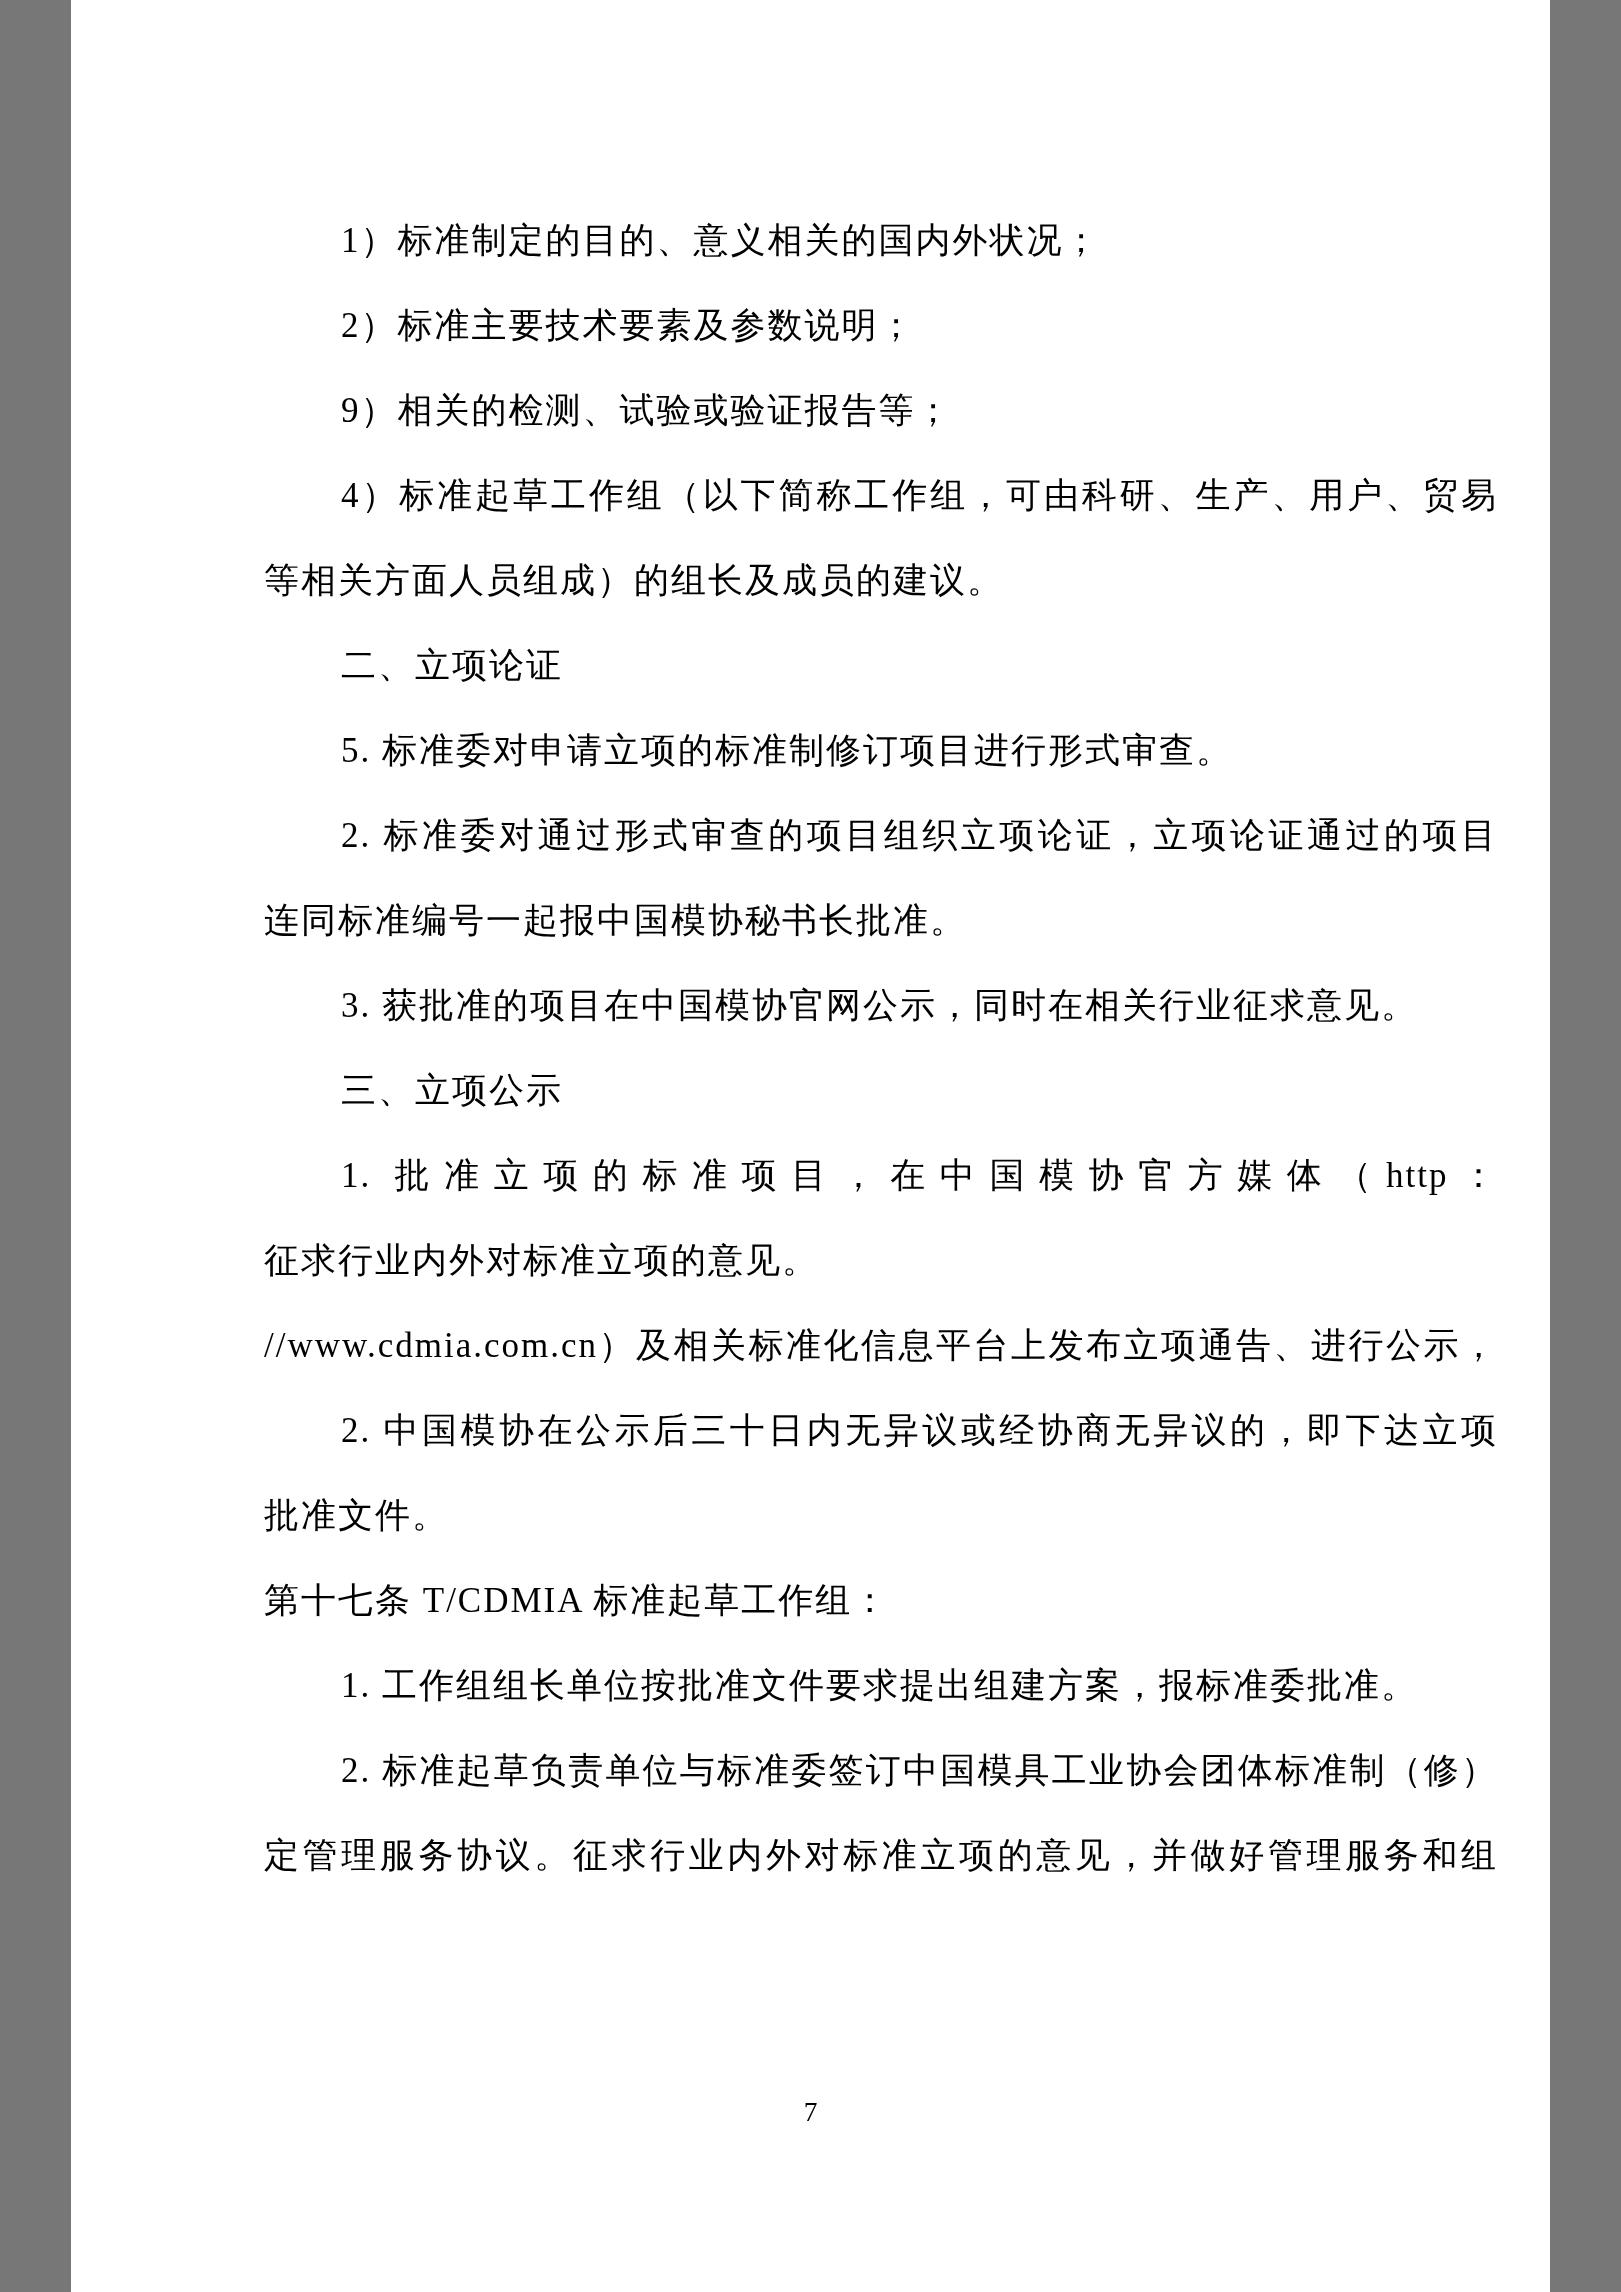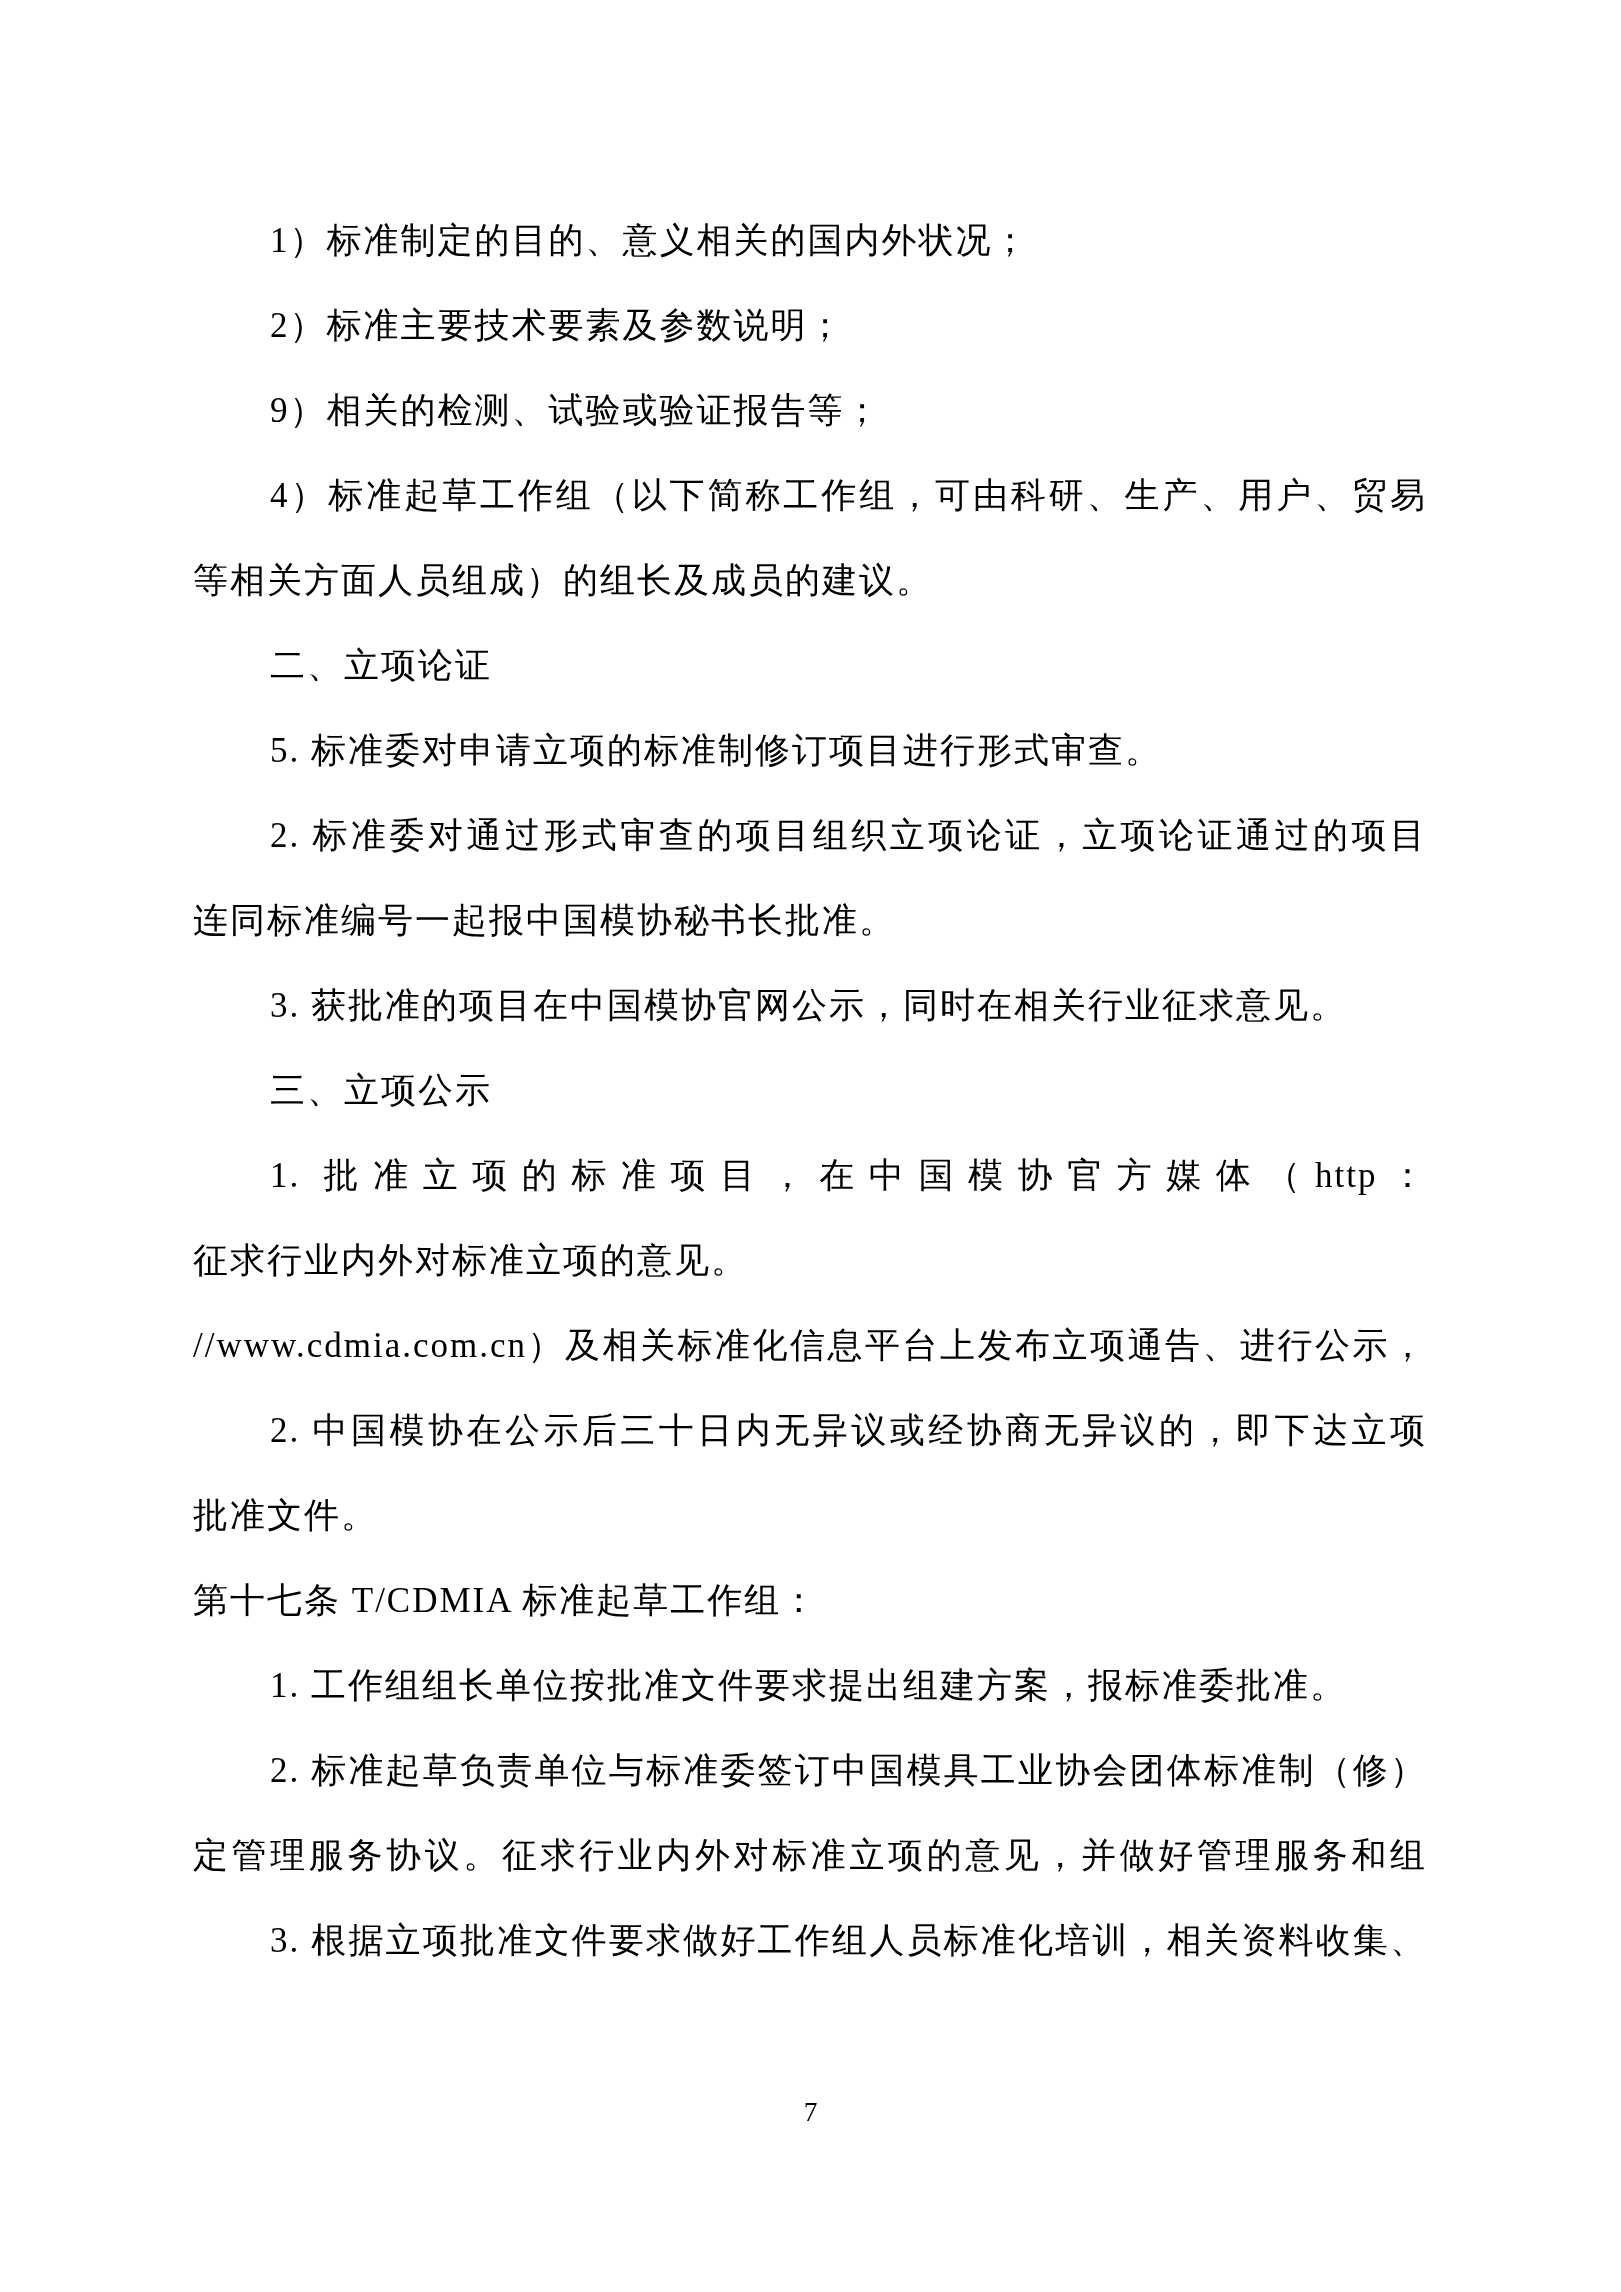--- a/index.html
+++ b/index.html
@@ -2,21 +2,21 @@
 <html><head>
 <meta charset="utf-8">
 <style>
   html, body {
     margin: 0;
     padding: 0;
     background: #777;
   }
   .page {
     position: relative;
-    width: 1621px;
+    width: 1479px;
     height: 2293px;
     margin: 0 auto;
     background: #ffffff;
     color: #000000;
     font-family: "Liberation Serif", "DejaVu Serif", serif;
     overflow: hidden;
   }
   .content {
     position: absolute;
     left: 193px;
@@ -71,17 +71,16 @@
     <div class="line">征求行业内外对标准立项的意见。</div>
     <div class="line full">//www.cdmia.com.cn）及相关标准化信息平台上发布立项通告、进行公示，</div>
     <div class="line indent full">2. 中国模协在公示后三十日内无异议或经协商无异议的，即下达立项</div>
     <div class="line">批准文件。</div>
     <div class="line heading">
       <span class="bold">第十七条</span><span> T/CDMIA 标准起草工作组：</span>
     </div>
     <div class="line indent">1. 工作组组长单位按批准文件要求提出组建方案，报标准委批准。</div>
     <div class="line indent full">2. 标准起草负责单位与标准委签订中国模具工业协会团体标准制（修）</div>
     <div class="line full">定管理服务协议。征求行业内外对标准立项的意见，并做好管理服务和组</div>
-    <div class="line indent full">3. 根据立项批准文件要求做好工作组人员标准化培训，相关资料收集、</div>
   </div>
   <div class="footer">7</div>
 </div>
 
 
 </body></html>

